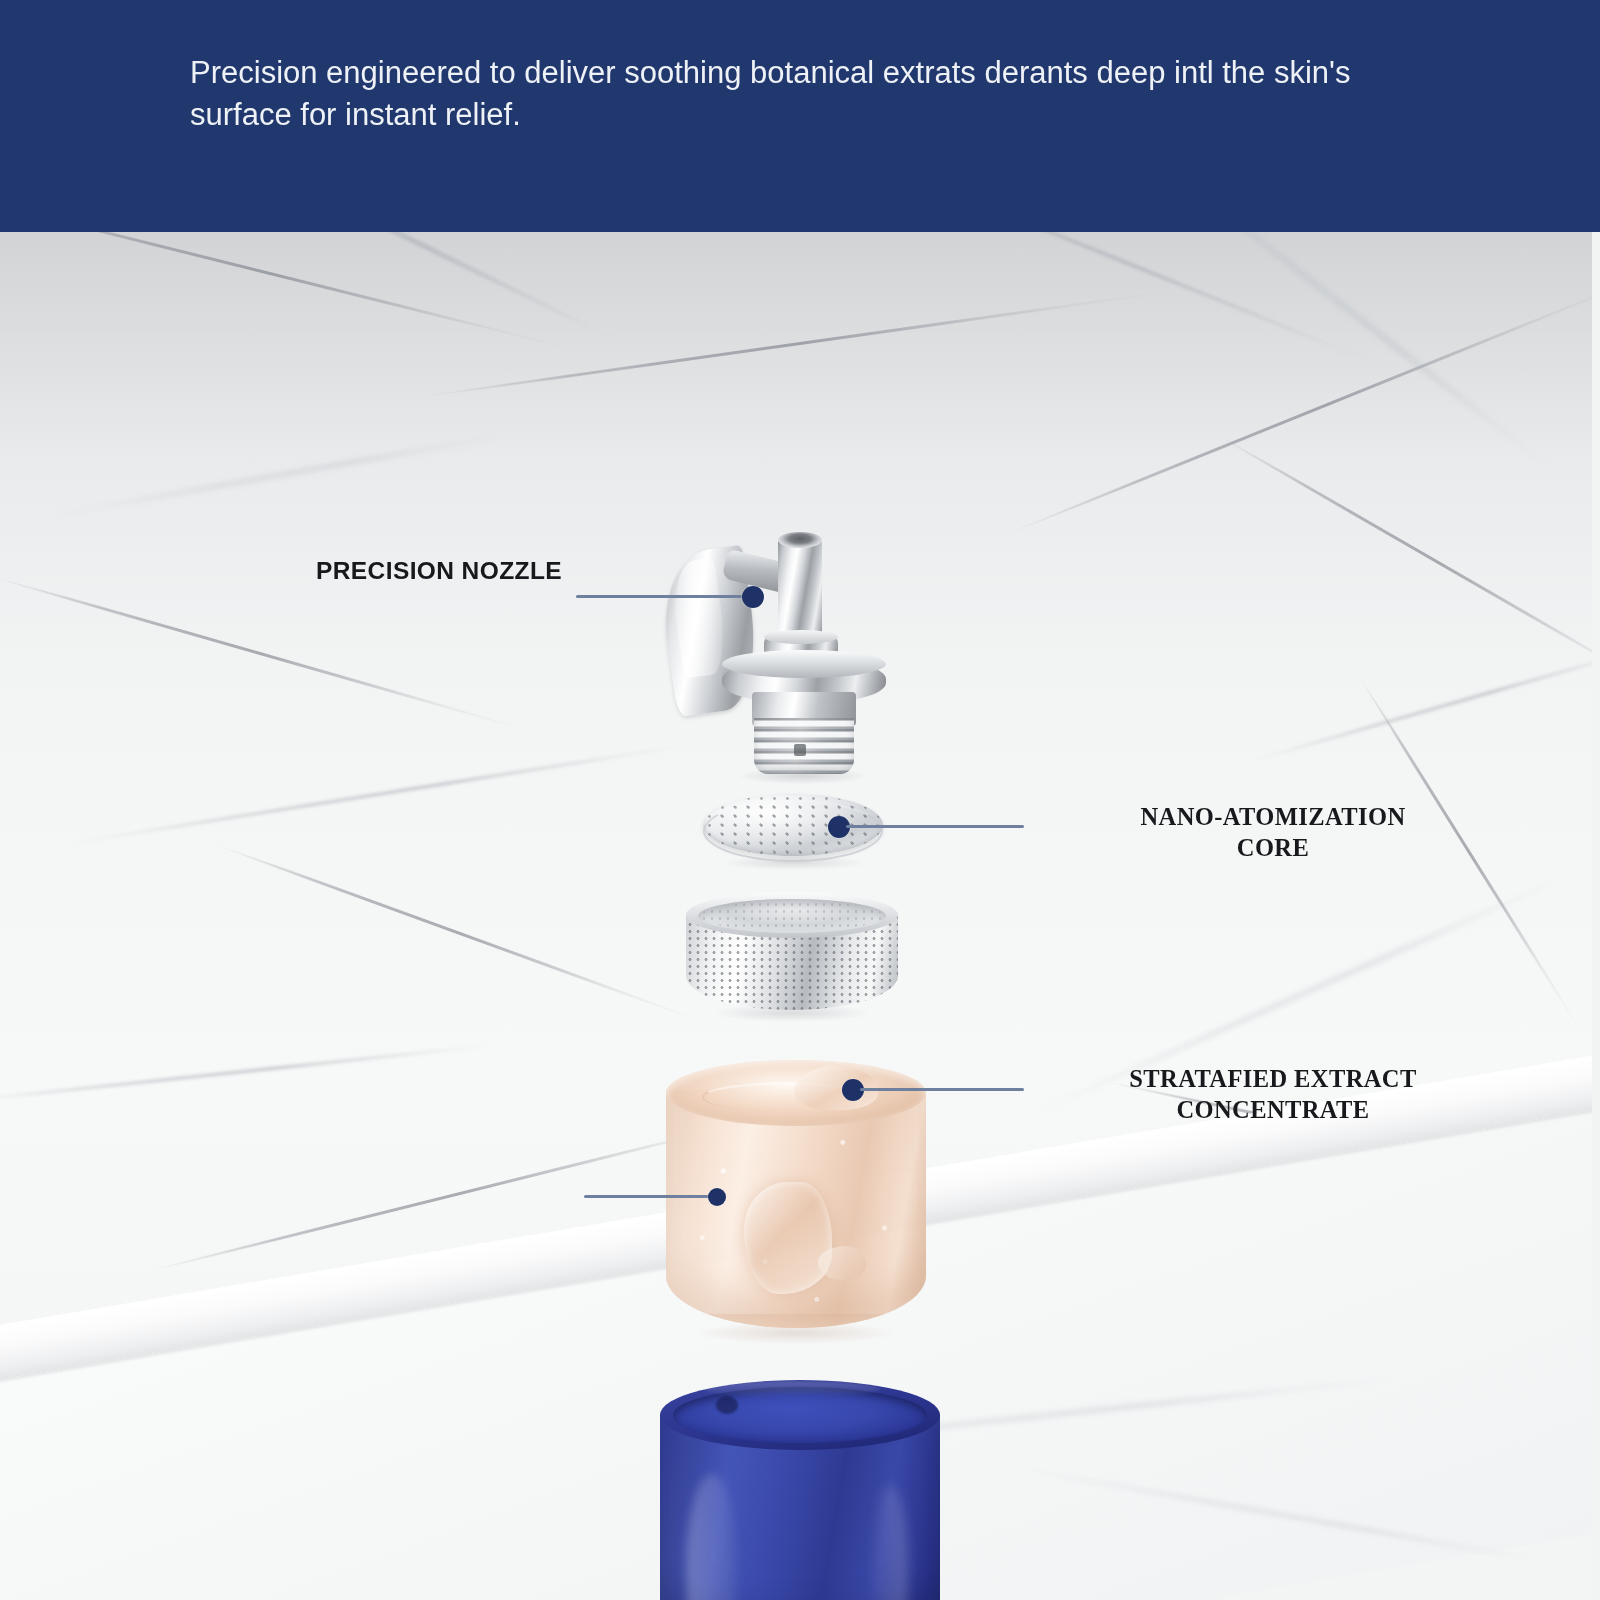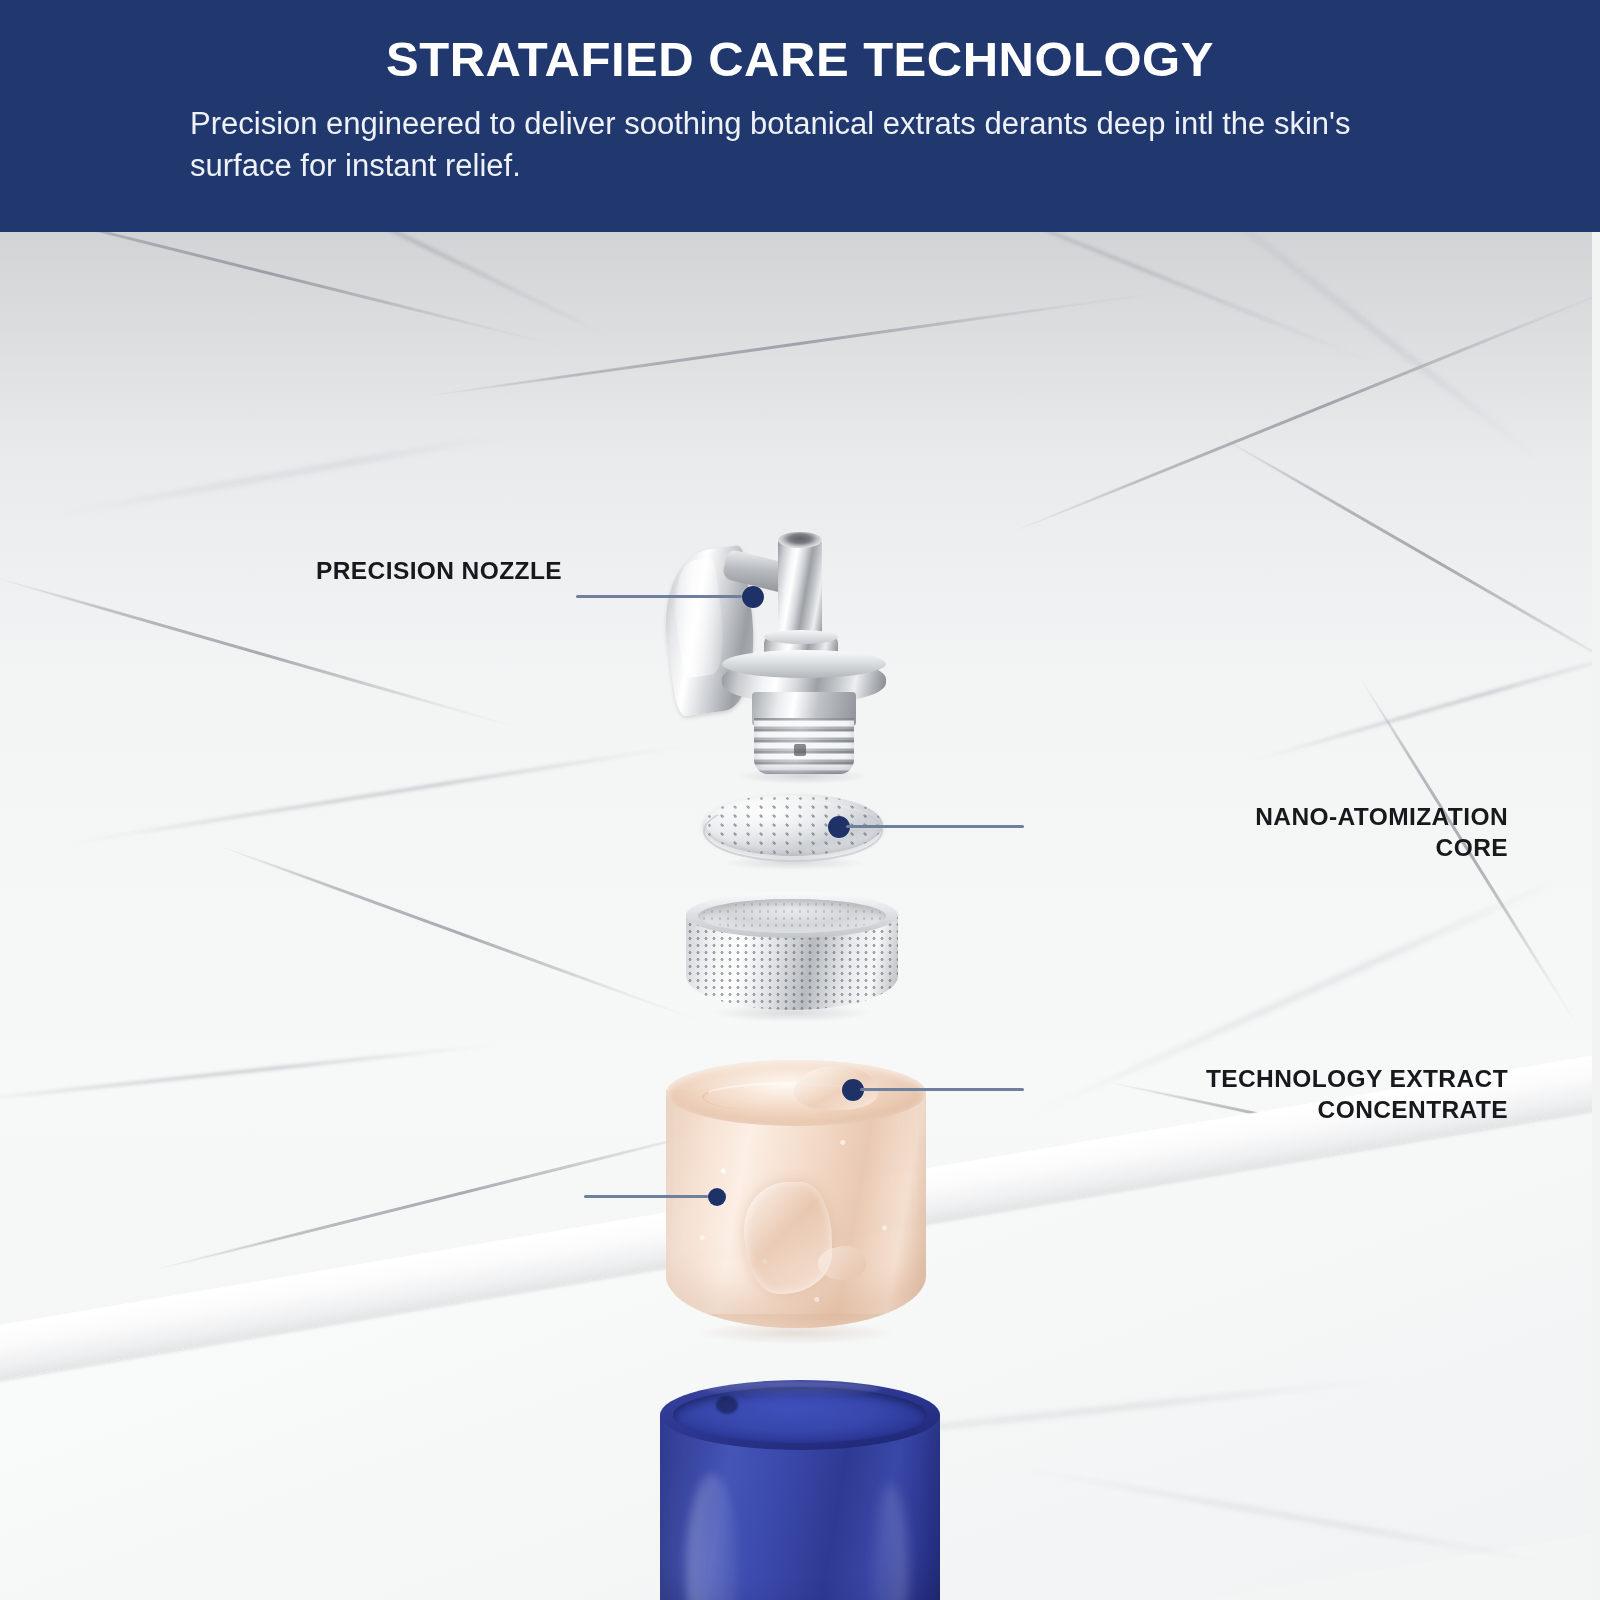--- a/index.html
+++ b/index.html
@@ -376,21 +376,21 @@
   
   .callout-label {
     position:absolute;
     color:#17191c;
     font-size:24.5px;
     font-weight:bold;
     letter-spacing:.4px;
     line-height:1.26;
     white-space:pre-line;
   }
-  .callout-label.right-side { text-align:right; }
+  .callout-label.right-side { text-align:center;font-family:Liberation Serif, serif; }
   .callout-label.left-side  { text-align:right; }
 
   .leader-line {
     position:absolute;
     height:3px;
     background:#6f7f9e;
     border-radius:2px;
   }
   .leader-dot {
     position:absolute;
@@ -398,21 +398,20 @@
     border-radius:50%;
     background:#1e3268;
     box-shadow:0 0 0 1px rgba(255,255,255,.18);
   }
   .leader-dot.small { width:18px; height:18px; }
 </style>
 </head>
 <body>
 
 <div id="header-band">
-  <div id="header-title">STRATAFIED CARE TECHNOLOGY</div>
   <div id="header-sub">Precision engineered to deliver soothing botanical extrats derants deep intl the skin's surface for instant relief.</div>
 </div>
 
 <div id="scene">
 
   <div id="wall-shade"></div>
 
   <div class="vein" style="left:-40px;  top:40px;   width:620px; height:3px;  transform:rotate(14deg);"></div>
   <div class="vein soft" style="left:120px;  top:-10px;  width:520px; height:5px;  transform:rotate(26deg);"></div>
   <div class="vein" style="left:420px;  top:110px;  width:760px; height:3px;  transform:rotate(-8deg);"></div>
@@ -504,19 +503,19 @@
   <div class="leader-line" style="left:576px; top:363px; width:178px;"></div>
   <div class="leader-dot" style="left:742px; top:354px;"></div>
 
   <div class="leader-dot" style="left:828px; top:584px;"></div>
   <div class="leader-line" style="left:846px; top:593px; width:178px;"></div>
   <div class="callout-label right-side" style="left:1038px; top:570px; width:470px;">NANO-ATOMIZATION
 CORE</div>
 
   <div class="leader-dot" style="left:842px; top:847px;"></div>
   <div class="leader-line" style="left:860px; top:856px; width:164px;"></div>
-  <div class="callout-label right-side" style="left:1038px; top:832px; width:470px;">TECHNOLOGY EXTRACT
+  <div class="callout-label right-side" style="left:1038px; top:832px; width:470px;">STRATAFIED EXTRACT
 CONCENTRATE</div>
 
   <div class="leader-line" style="left:584px; top:963px; width:136px;"></div>
   <div class="leader-dot small" style="left:708px; top:956px;"></div>
 
 </div>
 
 </body></html>

